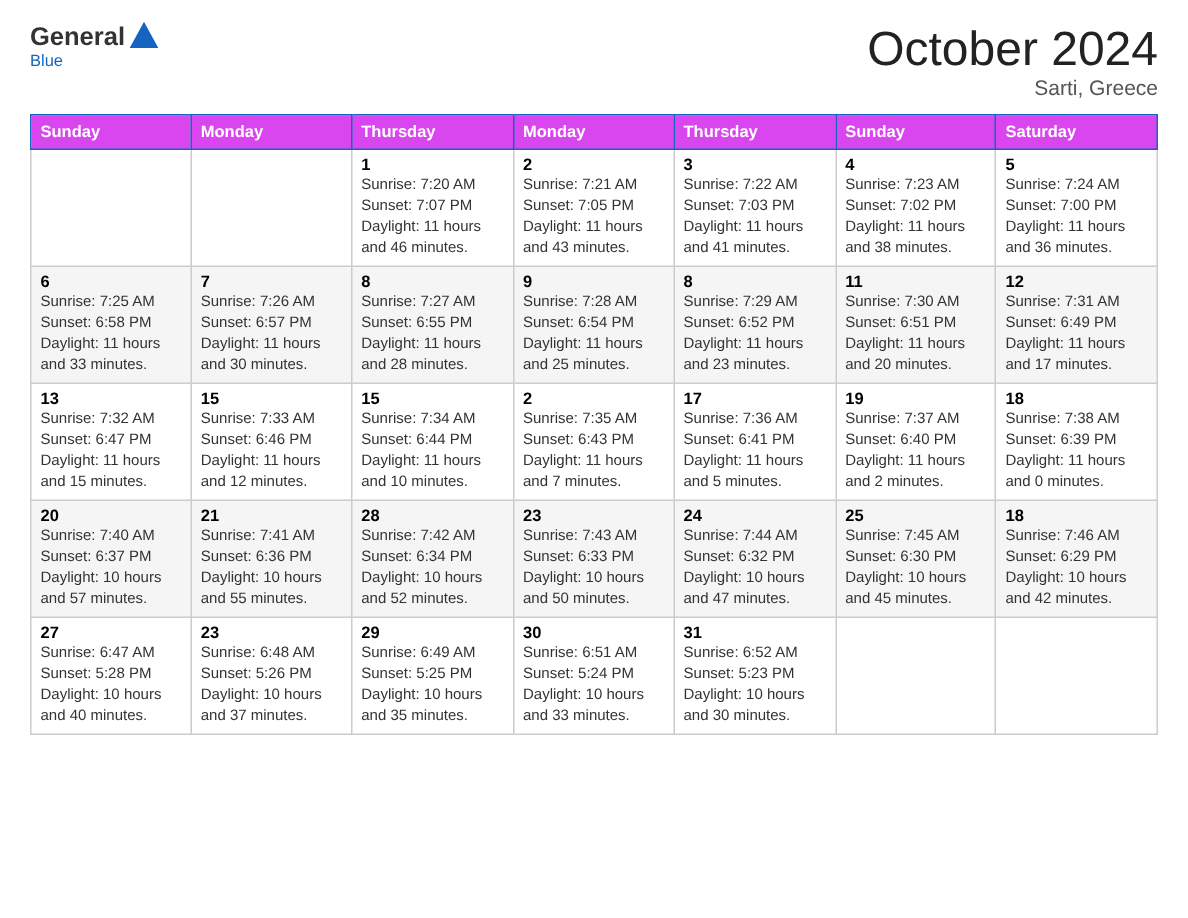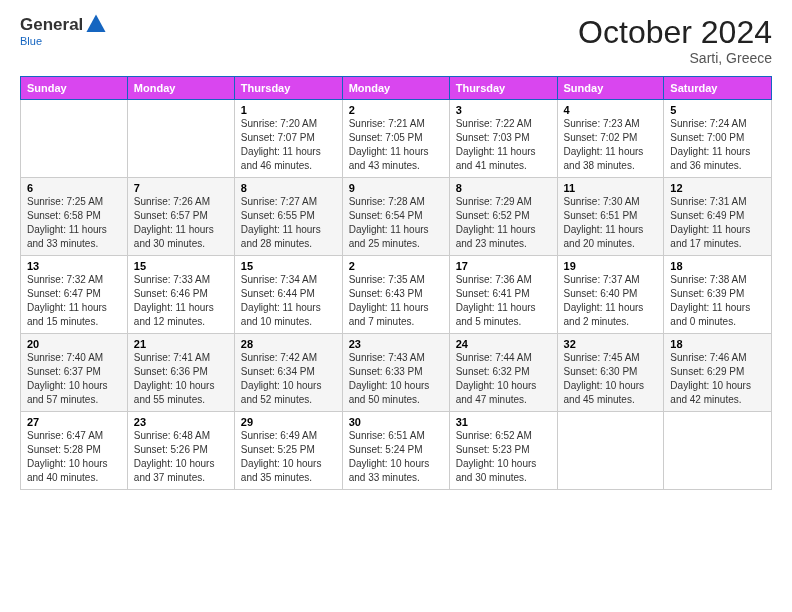--- a/index.html
+++ b/index.html
@@ -220,21 +220,21 @@
           </td>
           <td>
             <span class="day-num">23</span>
             <div class="day-info">Sunrise: 7:43 AM<br>Sunset: 6:33 PM<br>Daylight: 10 hours and 50 minutes.</div>
           </td>
           <td>
             <span class="day-num">24</span>
             <div class="day-info">Sunrise: 7:44 AM<br>Sunset: 6:32 PM<br>Daylight: 10 hours and 47 minutes.</div>
           </td>
           <td>
-            <span class="day-num">32</span>
+            <span class="day-num">25</span>
             <div class="day-info">Sunrise: 7:45 AM<br>Sunset: 6:30 PM<br>Daylight: 10 hours and 45 minutes.</div>
           </td>
           <td>
             <span class="day-num">18</span>
             <div class="day-info">Sunrise: 7:46 AM<br>Sunset: 6:29 PM<br>Daylight: 10 hours and 42 minutes.</div>
           </td>
         </tr>
         <tr>
           <td>
             <span class="day-num">27</span>

